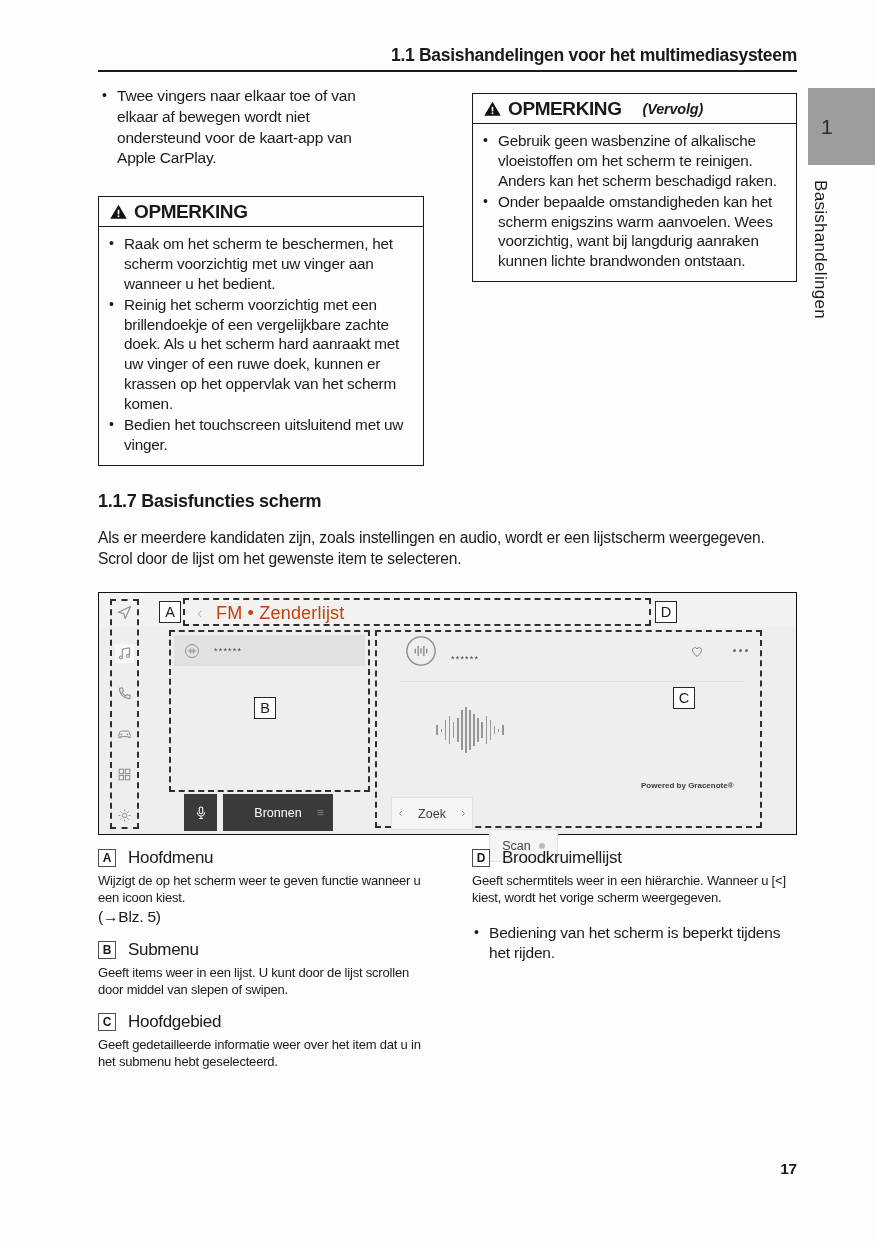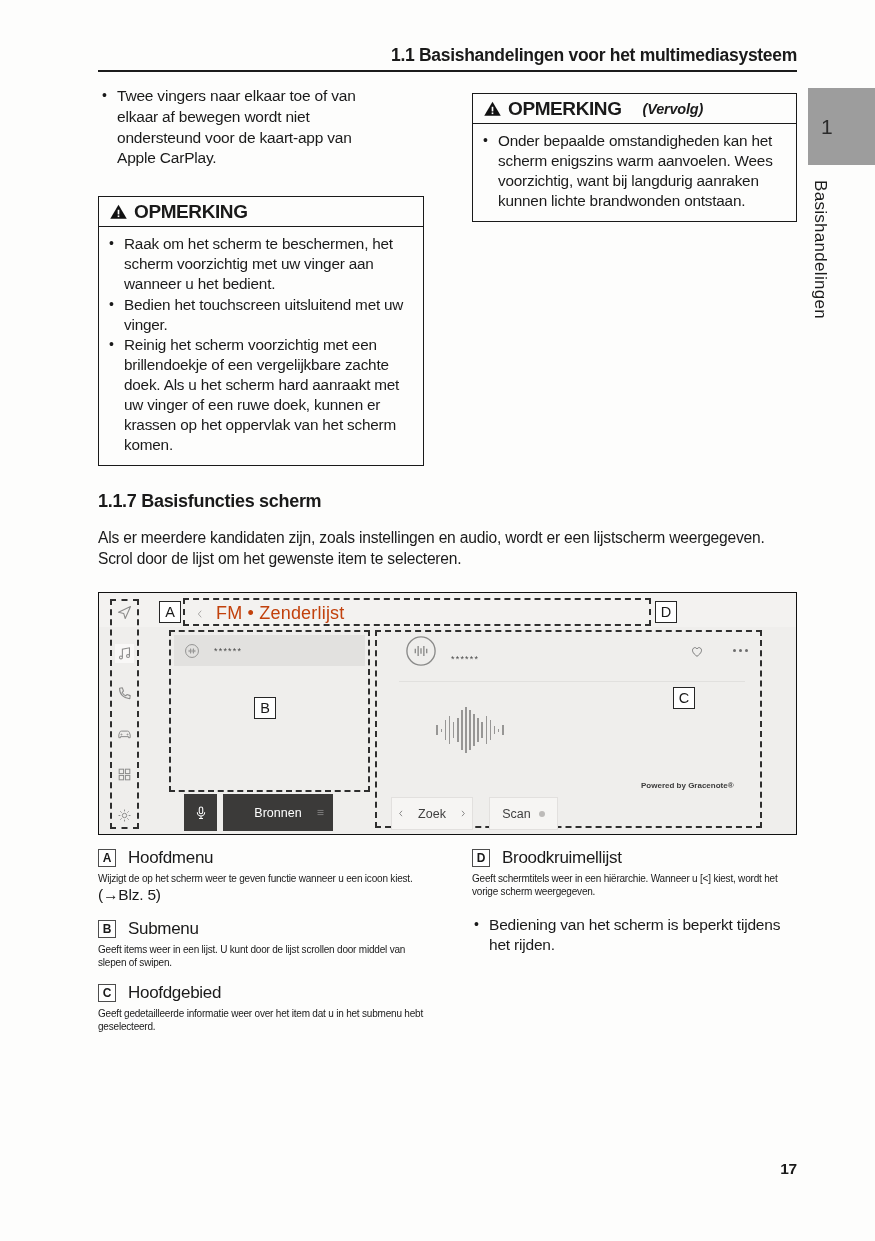--- a/index.html
+++ b/index.html
@@ -121,35 +121,35 @@
   .mic-btn svg { width:16px; height:16px; }
   .sources-btn { left:124px; top:201px; width:110px; height:37px; font-size:12.5px; letter-spacing:0; }
   .sources-btn .list-ic { position:absolute; right:8px; top:14px; width:9px; height:9px; opacity:0.75; }
   .btn-light {
     position:absolute; top:204px; height:33px; background:#f6f5f3;
     border:1px solid #e2e0de; display:flex; align-items:center; justify-content:center;
     font-size:12.5px; color:#3f3f3f; letter-spacing:0;
   }
   .seek-btn { left:292px; width:82px; gap:13px; }
   .seek-btn svg { width:8px; height:11px; color:#555; }
-  .scan-btn { left:390px; width:69px; gap:8px; }
+  .scan-btn { left:390px; width:69px; gap:8px;margin-top:32px; }
   .scan-dot { width:6px; height:6px; border-radius:50%; background:#bdbbb9; display:inline-block; }
   
   .legend-col { position:absolute; top:848px; width:332px; }
   .legend-left  { left:98px; }
   .legend-right { left:472px; }
   .legend-item { margin-bottom:13px; }
   .legend-head { display:flex; align-items:center; gap:12px; margin-bottom:4px; }
   .key-box {
     width:18px; height:18px; border:1.4px solid #4d4d4d; background:#fff;
     display:flex; align-items:center; justify-content:center;
     font-size:12px; font-weight:bold; flex:0 0 auto;
   }
   .legend-title { font-size:17px; letter-spacing:-0.3px; }
-  .legend-body { font-size:10px; line-height:1.33; width:325px; }
+  .legend-body { font-size:13px; line-height:1.33; width:325px; }
   .legend-ref { font-size:15.5px; line-height:1.33; }
   .legend-note { margin-top:16px; font-size:15.5px; line-height:1.33; width:320px; }
   
   .page-number { position:absolute; right:78px; top:1160px; font-size:15.5px; font-weight:bold; }
 </style>
 </head>
 <body>
 
 <div class="header-title">1.1  Basishandelingen voor het multimediasysteem</div>
 <div class="header-rule"></div>
@@ -165,36 +165,37 @@
   <div class="notice-head">
     <svg class="w-icon" viewBox="0 0 24 24">
         <path d="M12 2.2 L23 21 H1 Z" fill="#111"></path>
         <rect x="10.9" y="9" width="2.2" height="6.2" fill="#fff"></rect>
         <rect x="10.9" y="16.6" width="2.2" height="2.2" fill="#fff"></rect>
       </svg>
     <span class="notice-title">OPMERKING</span>
   </div>
   <div class="notice-body">
     <div class="blt">Raak om het scherm te beschermen, het scherm voorzichtig met uw vinger aan wanneer u het bedient.</div>
+    <div class="blt">Reinig het scherm voorzichtig met een brillendoekje of een vergelijkbare zachte doek. Als u het scherm hard aanraakt met uw vinger of een ruwe doek, kunnen er krassen op het oppervlak van het scherm komen.</div>
     <div class="blt">Bedien het touchscreen uitsluitend met uw vinger.</div>
-    <div class="blt">Reinig het scherm voorzichtig met een brillendoekje of een vergelijkbare zachte doek. Als u het scherm hard aanraakt met uw vinger of een ruwe doek, kunnen er krassen op het oppervlak van het scherm komen.</div>
   </div>
 </div>
 
 <div class="notice notice-right">
   <div class="notice-head">
     <svg class="w-icon" viewBox="0 0 24 24">
         <path d="M12 2.2 L23 21 H1 Z" fill="#111"></path>
         <rect x="10.9" y="9" width="2.2" height="6.2" fill="#fff"></rect>
         <rect x="10.9" y="16.6" width="2.2" height="2.2" fill="#fff"></rect>
       </svg>
     <span class="notice-title">OPMERKING</span>
     <span class="notice-cont">(Vervolg)</span>
   </div>
   <div class="notice-body">
+    <div class="blt">Gebruik geen wasbenzine of alkalische vloeistoffen om het scherm te reinigen. Anders kan het scherm beschadigd raken.</div>
     <div class="blt">Onder bepaalde omstandigheden kan het scherm enigszins warm aanvoelen. Wees voorzichtig, want bij langdurig aanraken kunnen lichte brandwonden ontstaan.</div>
   </div>
 </div>
 
 <div class="section-heading">1.1.7  Basisfuncties scherm</div>
 <div class="section-intro">Als er meerdere kandidaten zijn, zoals instellingen en audio, wordt er een lijstscherm weergegeven. Scrol door de lijst om het gewenste item te selecteren.</div>
 
 <div class="screen">
   <div class="topstrip"></div>
 

